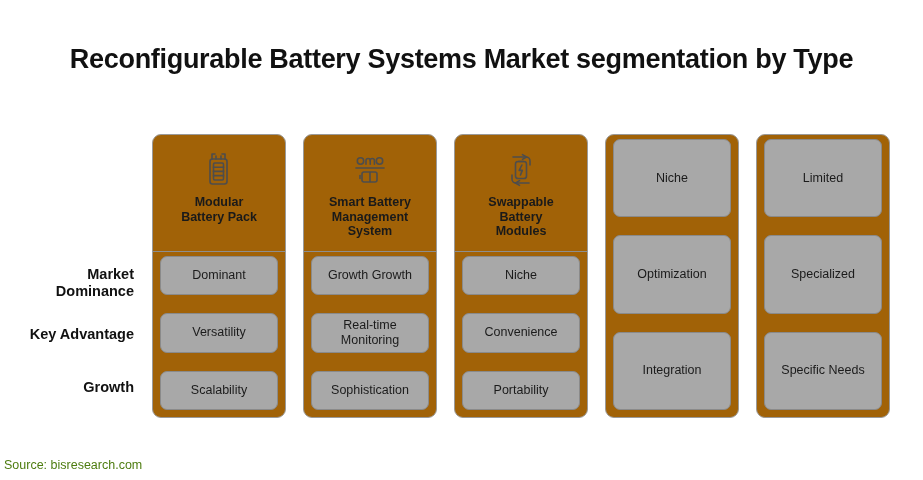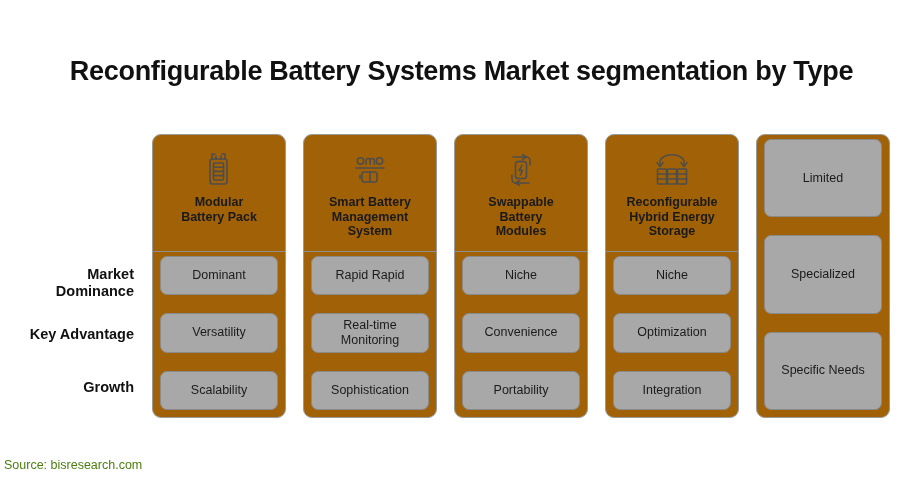--- a/index.html
+++ b/index.html
@@ -12,21 +12,21 @@
     background: #ffffff;
     font-family: "Liberation Sans", sans-serif;
     overflow: hidden;
     position: relative;
   }
 
   
   .page-title {
     position: absolute;
     left: 0;
-    top: 56px;
+    top: 44px;
     width: 923px;
     text-align: center;
     font-size: 27px;
     font-weight: 700;
     color: #111111;
     letter-spacing: -0.3px;
     white-space: nowrap;
   }
 
   
@@ -193,21 +193,21 @@
             <path d="M6 18 H34"></path>
             <rect x="12" y="22" width="15" height="10" rx="2"></rect>
             <path d="M10 25.5 V28.5"></path>
             <path d="M20 22.6 V31.4"></path>
           </g>
         </svg>
       </div>
       <div class="col-title">Smart Battery<br>Management<br>System</div>
     </div>
     <div class="cells">
-      <div class="cell">Rapid Rapid</div>
+      <div class="cell">Growth Growth</div>
       <div class="cell">Real-time<br>Monitoring</div>
       <div class="cell">Sophistication</div>
     </div>
   </div>
 
   <div class="column">
     <div class="col-header">
       <div class="col-icon">
         <svg width="38" height="40" viewBox="0 0 38 40">
           <g fill="none" stroke="#4d4d4d" stroke-width="1.6" stroke-linecap="round" stroke-linejoin="round">
@@ -224,38 +224,20 @@
       <div class="col-title">Swappable<br>Battery<br>Modules</div>
     </div>
     <div class="cells">
       <div class="cell">Niche</div>
       <div class="cell">Convenience</div>
       <div class="cell">Portability</div>
     </div>
   </div>
 
   <div class="column">
-    <div class="col-header">
-      <div class="col-icon">
-        <svg width="44" height="40" viewBox="0 0 44 40">
-          <g fill="none" stroke="#4d4d4d" stroke-width="1.5" stroke-linecap="round" stroke-linejoin="round">
-            <path d="M10 16 V12 a10 6 0 0 1 24 0 V16"></path>
-            <path d="M7 12.6 L10 16.6 L13 12.6"></path>
-            <path d="M31 12.6 L34 16.6 L37 12.6"></path>
-            <rect x="7.5" y="19" width="9" height="15" rx="0.8"></rect>
-            <rect x="17.5" y="19" width="9" height="15" rx="0.8"></rect>
-            <rect x="27.5" y="19" width="9" height="15" rx="0.8"></rect>
-            <path d="M7.5 24 H16.5 M7.5 29 H16.5"></path>
-            <path d="M17.5 24 H26.5 M17.5 29 H26.5"></path>
-            <path d="M27.5 24 H36.5 M27.5 29 H36.5"></path>
-          </g>
-        </svg>
-      </div>
-      <div class="col-title">Reconfigurable<br>Hybrid Energy<br>Storage</div>
-    </div>
     <div class="cells">
       <div class="cell">Niche</div>
       <div class="cell">Optimization</div>
       <div class="cell">Integration</div>
     </div>
   </div>
 
   <div class="column">
     <div class="cells">
       <div class="cell">Limited</div>

